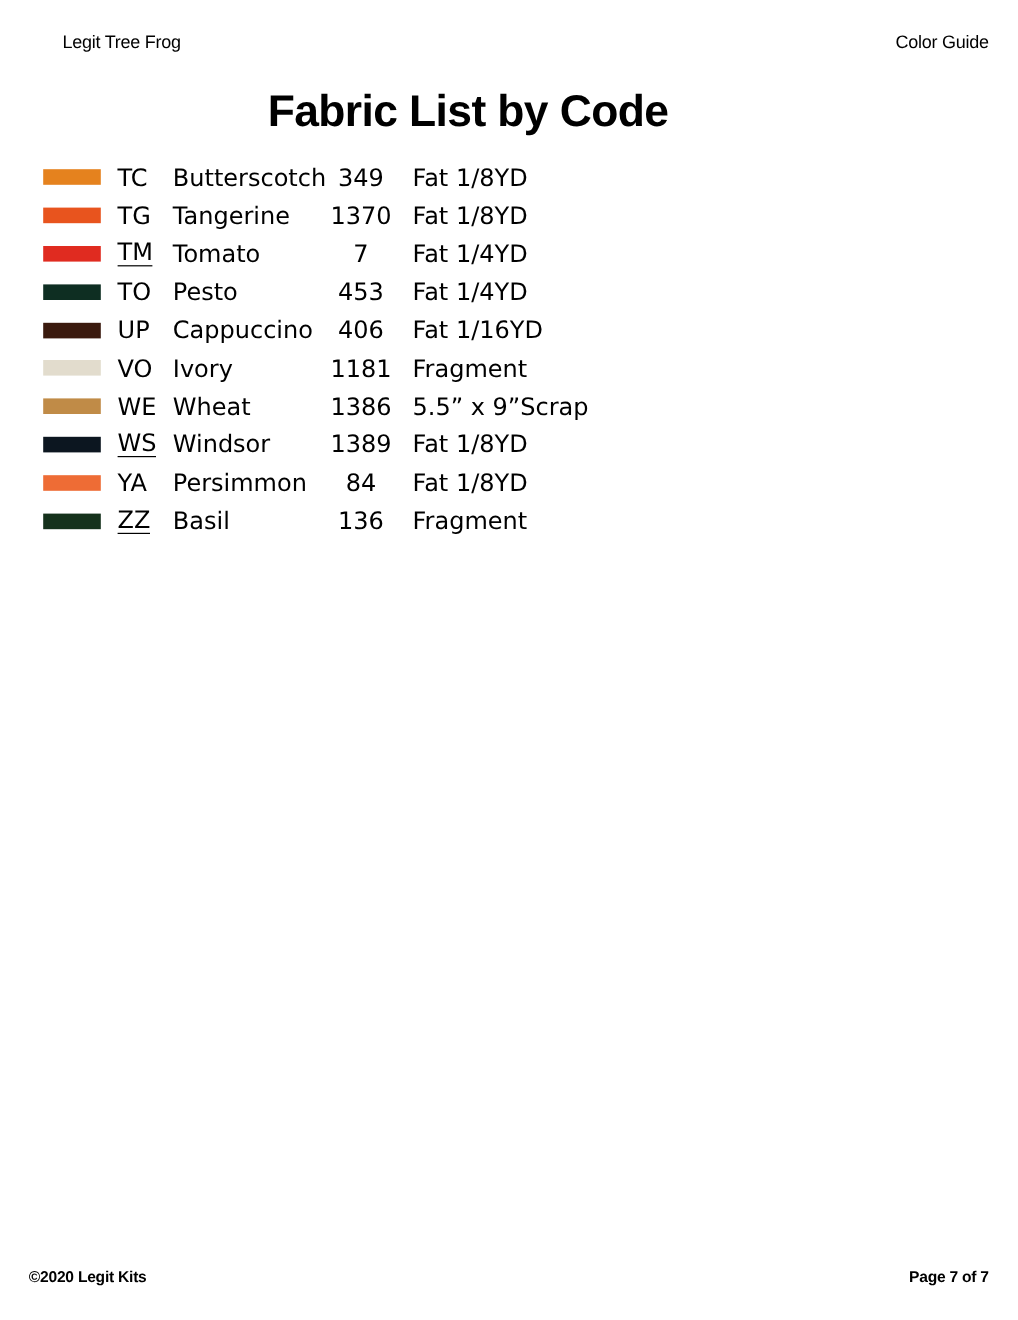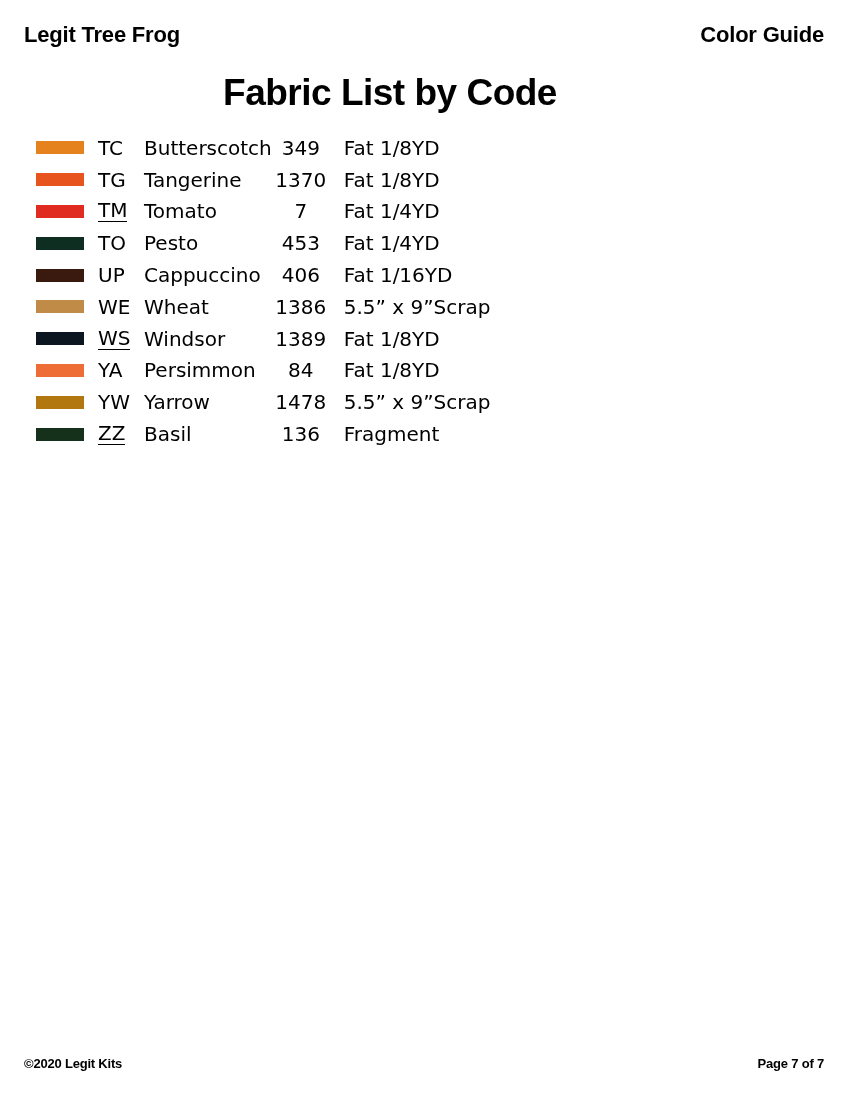--- a/index.html
+++ b/index.html
@@ -23,24 +23,25 @@
     left: 24px;
     right: 24px;
     height: 30px;
     display: flex;
     align-items: center;
     justify-content: space-between;
   }
   .header-left,
   .header-right {
     font-family: "Liberation Sans", sans-serif;
-    font-weight: bold;
-    font-size: 22px;
+    font-weight: normal;
+    font-size: 15px;
     letter-spacing: -0.2px;
     white-space: nowrap;
+    margin-left: 28px;
   }
 
   
   .page-title {
     position: absolute;
     top: 72px;
     left: 0;
     width: 780px;
     text-align: center;
     font-family: "Liberation Sans", sans-serif;
@@ -161,20 +162,29 @@
         <td class="col-swatch">
           <span class="swatch" style="background: rgb(58, 26, 14);"></span>
         </td>
         <td class="col-code"><span class="code-text">UP</span></td>
         <td class="col-name">Cappuccino</td>
         <td class="col-qty">406</td>
         <td class="col-cut">Fat 1/16YD</td>
       </tr>
       <tr>
         <td class="col-swatch">
+          <span class="swatch" style="background: rgb(226, 220, 205);"></span>
+        </td>
+        <td class="col-code"><span class="code-text">VO</span></td>
+        <td class="col-name">Ivory</td>
+        <td class="col-qty">1181</td>
+        <td class="col-cut">Fragment</td>
+      </tr>
+      <tr>
+        <td class="col-swatch">
           <span class="swatch" style="background: rgb(192, 139, 71);"></span>
         </td>
         <td class="col-code"><span class="code-text">WE</span></td>
         <td class="col-name">Wheat</td>
         <td class="col-qty">1386</td>
         <td class="col-cut">5.5” x 9”Scrap</td>
       </tr>
       <tr>
         <td class="col-swatch">
           <span class="swatch" style="background: rgb(12, 22, 32);"></span>
@@ -188,29 +198,20 @@
         <td class="col-swatch">
           <span class="swatch" style="background: rgb(238, 108, 53);"></span>
         </td>
         <td class="col-code"><span class="code-text">YA</span></td>
         <td class="col-name">Persimmon</td>
         <td class="col-qty">84</td>
         <td class="col-cut">Fat 1/8YD</td>
       </tr>
       <tr>
         <td class="col-swatch">
-          <span class="swatch" style="background: rgb(178, 119, 15);"></span>
-        </td>
-        <td class="col-code"><span class="code-text">YW</span></td>
-        <td class="col-name">Yarrow</td>
-        <td class="col-qty">1478</td>
-        <td class="col-cut">5.5” x 9”Scrap</td>
-      </tr>
-      <tr>
-        <td class="col-swatch">
           <span class="swatch" style="background: rgb(21, 49, 28);"></span>
         </td>
         <td class="col-code"><span class="code-text underlined">ZZ</span></td>
         <td class="col-name">Basil</td>
         <td class="col-qty">136</td>
         <td class="col-cut">Fragment</td>
       </tr>
     </tbody>
 </table>
 

